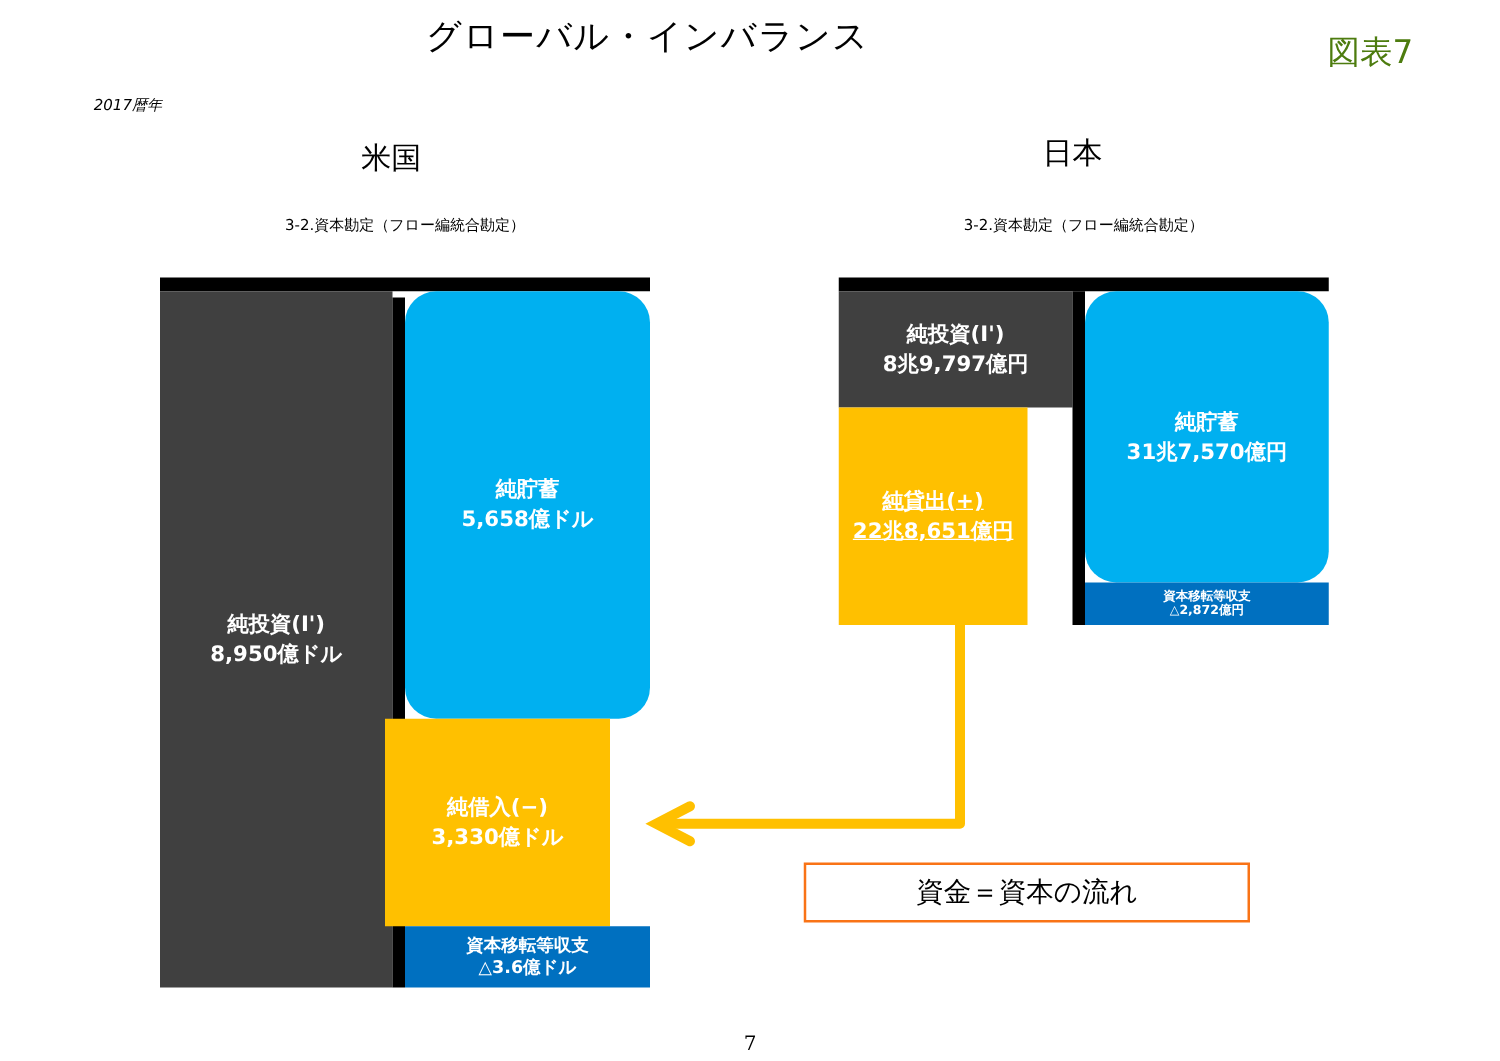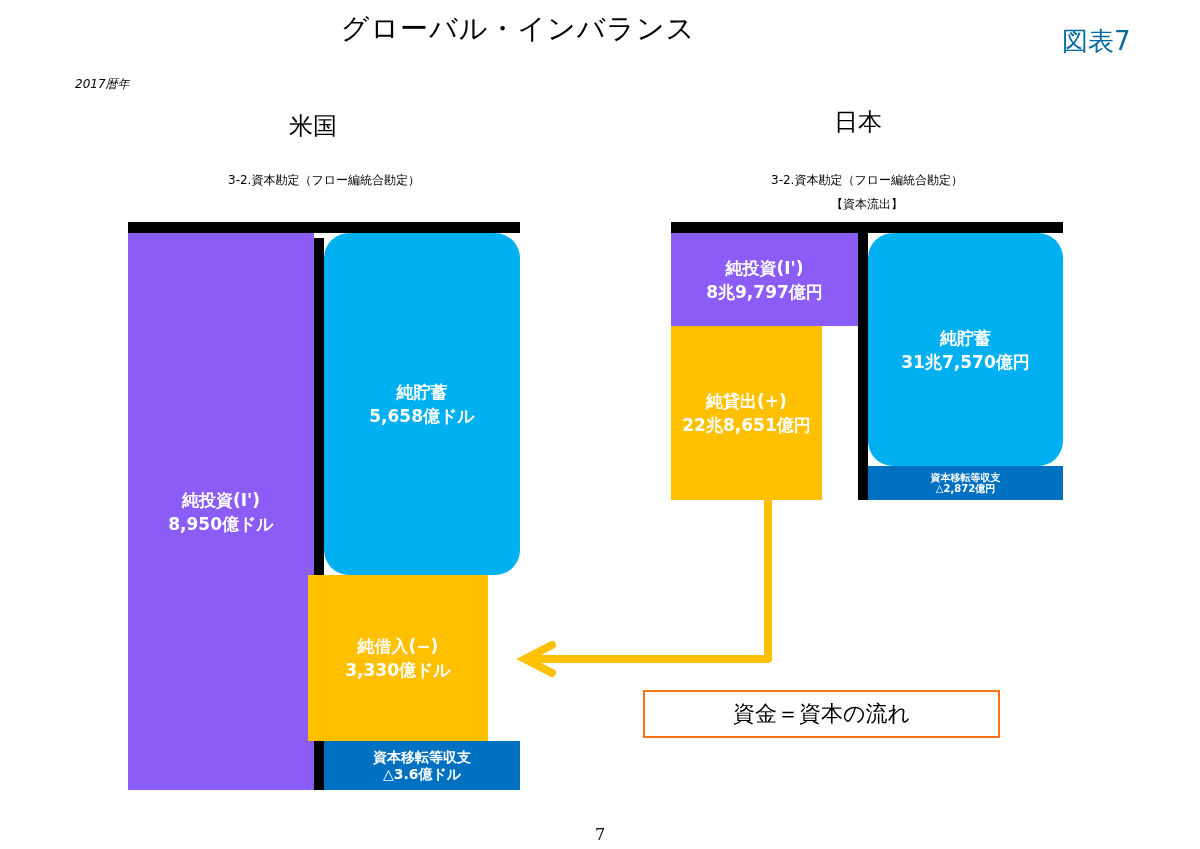--- a/index.html
+++ b/index.html
@@ -1,27 +1,27 @@
 <!DOCTYPE html>
 <html><head>
 <meta charset="utf-8">
 <style>
   html, body { margin:0; padding:0; }
   body { width:1200px; height:849px; position:relative; background:#ffffff; overflow:hidden;
          font-family:"DejaVu Sans", "Liberation Sans", sans-serif; color:#000; }
   .abs { position:absolute; }
   .title { left:0; width:1036px; top:10px; text-align:center; font-size:28px; letter-spacing:1px; }
-  .fig-num { left:1062px; top:24px; font-size:26px; color:#0369a1; }
+  .fig-num { left:1062px; top:24px; font-size:26px; color:#4d7c0f; }
   .year { left:75px; top:76px; font-size:12px;font-style:italic; }
   .country { font-size:24px; text-align:center; width:200px; }
   .acct { text-align:center; font-size:12px; line-height:24px; width:420px; }
   .bar-black { background:#000; }
   .box { display:flex; flex-direction:column; align-items:center; justify-content:center;
          color:#fff; font-weight:bold; text-align:center; }
-  .red { background:#8b5cf6; }
+  .red { background:#404040; }
   .blue { background:#00b0f0;border-radius:25px; }
   .yellow { background:#ffc000; }
   .dblue { background:#0070c0; }
   .box .l1, .box .l2 { font-size:17px; line-height:24px; }
   .small .l1, .small .l2 { font-size:14px; line-height:17px; }
   .tiny .l1, .tiny .l2 { font-size:10px; line-height:11px; }
   .note { left:643px; top:690px; width:353px; height:44px; border:2px solid #f97316;
           display:flex; align-items:center; justify-content:center; font-size:22px; }
   .page { left:0; width:1200px; top:825px; text-align:center; font-family:"DejaVu Serif", serif; font-size:16px; }
 </style>
@@ -56,29 +56,28 @@
   <div class="abs box dblue small" style="left:324px; top:741px; width:196px; height:49px;">
     <div class="l1">資本移転等収支</div>
     <div class="l2">△3.6億ドル</div>
   </div>
 </div>
 
 <div>
   <div class="abs country" style="left:758px; top:106px;">日本</div>
   <div class="abs acct" style="left:657px; top:168px;">
     <div>3-2.資本勘定（フロー編統合勘定）</div>
-    <div>【資本流出】</div>
   </div>
   <div class="abs bar-black" style="left:671px; top:222px; width:392px; height:11px;"></div>
 
   <div class="abs box red" style="left:671px; top:233px; width:187px; height:93px;">
     <div class="l1">純投資(I')</div>
     <div class="l2">8兆9,797億円</div>
   </div>
-  <div class="abs box yellow" style="left:671px; top:326px; width:151px; height:174px;">
+  <div class="abs box yellow" style="left:671px; top:326px; width:151px; height:174px;text-decoration:underline;">
     <div class="l1">純貸出(+)</div>
     <div class="l2">22兆8,651億円</div>
   </div>
   <div class="abs bar-black" style="left:858px; top:233px; width:10px; height:267px;"></div>
 
   <div class="abs box blue" style="left:868px; top:233px; width:195px; height:233px;">
     <div class="l1">純貯蓄</div>
     <div class="l2">31兆7,570億円</div>
   </div>
   <div class="abs box dblue tiny" style="left:868px; top:466px; width:195px; height:34px;">

